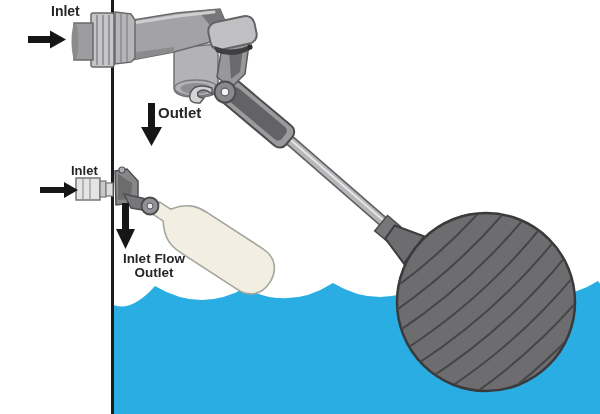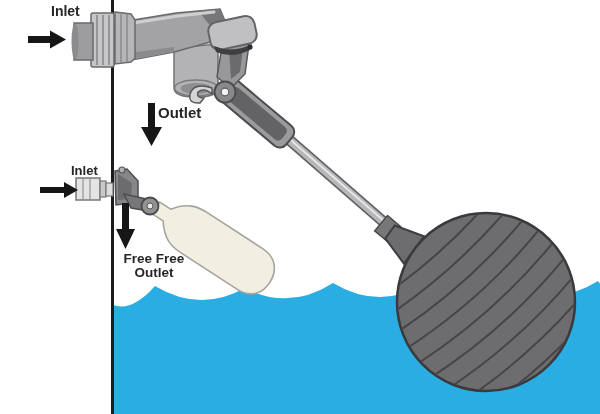--- a/index.html
+++ b/index.html
@@ -131,17 +131,17 @@
   <path d="M 0,36 L 22,36 L 22,30.5 L 38,39.5 L 22,48.5 L 22,43 L 0,43 Z" fill="#161616"></path>
   <path d="M 120,103 L 127,103 L 127,127 L 134,127 L 123.5,146 L 113,127 L 120,127 Z" fill="#161616"></path>
   <path d="M 12,187 L 36,187 L 36,182 L 50,190 L 36,198 L 36,193 L 12,193 Z" fill="#161616"></path>
   <path d="M 94,203 L 101,203 L 101,229 L 107,229 L 97.5,249 L 88,229 L 94,229 Z" fill="#161616"></path>
 </svg>
 
 <div class="lbl lbl-inlet-top">Inlet</div>
 <div class="lbl lbl-outlet-top">Outlet</div>
 <div class="lbl lbl-inlet-small">Inlet</div>
 <div class="lbl lbl-freeflow">
-  <span>Free Free</span>
+  <span>Inlet Flow</span>
   <span>Outlet</span>
 </div>
 
 </div>
 
 </body></html>

